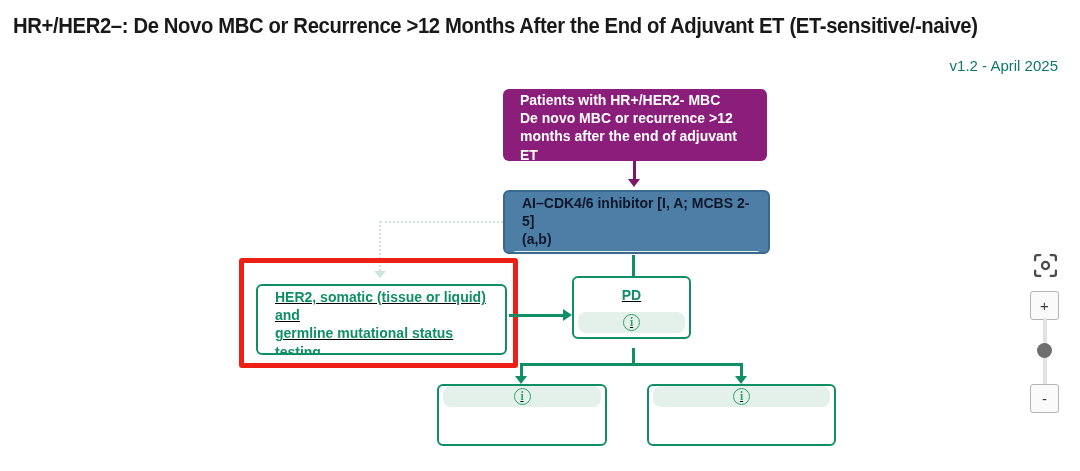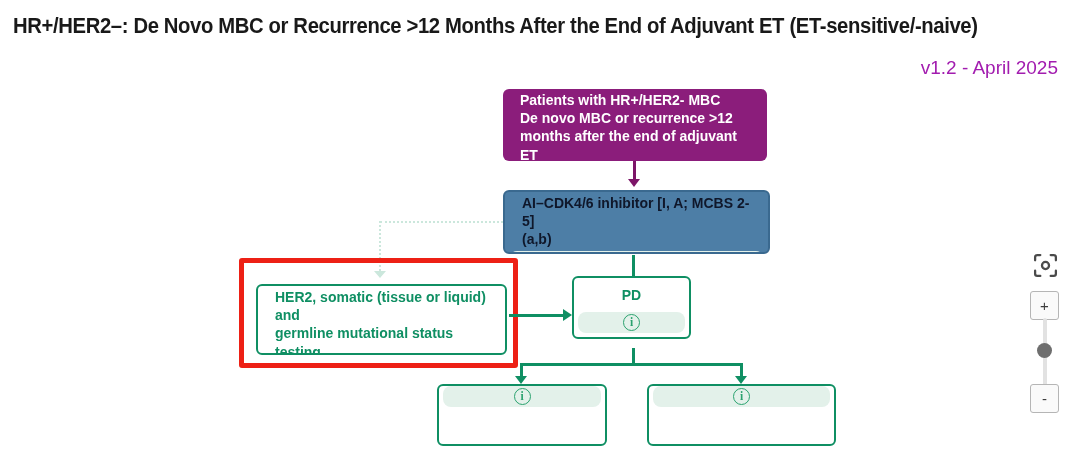--- a/index.html
+++ b/index.html
@@ -19,22 +19,22 @@
     font-weight: bold;
     color: #191919;
     letter-spacing: -0.4px;
     transform: scaleX(0.90);
     transform-origin: 0 50%;
     white-space: nowrap;
   }
   .version {
     position: absolute;
     right: 22px; top: 57px;
-    font-size: 19px;
-    color: #a21caf;
+    font-size: 15px;
+    color: #0f766e;
   }
 
   
   .node {
     position: absolute;
     border-radius: 6px;
     display: flex;
     flex-direction: column;
     overflow: hidden;
   }
@@ -58,20 +58,21 @@
   .node-blue {
     left: 503px; top: 190px; width: 267px; height: 64px;
     background: #4D7EA6;
     border: 2px solid #3A698F;
   }
   .node-blue .label { color: #0f172a; }
 
   .node-green {
     background: #ffffff;
     border: 2.5px solid #0F8F63;
+    text-decoration: underline;
   }
   .node-green .label { color: #0F8F63; }
 
   .node-her2 { left: 256px; top: 284px; width: 251px; height: 71px; }
   .node-pd { left: 572px; top: 276px; width: 119px; height: 63px; }
   .node-candidate { left: 437px; top: 384px; width: 170px; height: 62px; }
   .node-notcandidate { left: 647px; top: 384px; width: 189px; height: 62px; }
 
   .strip {
     height: 21px;

